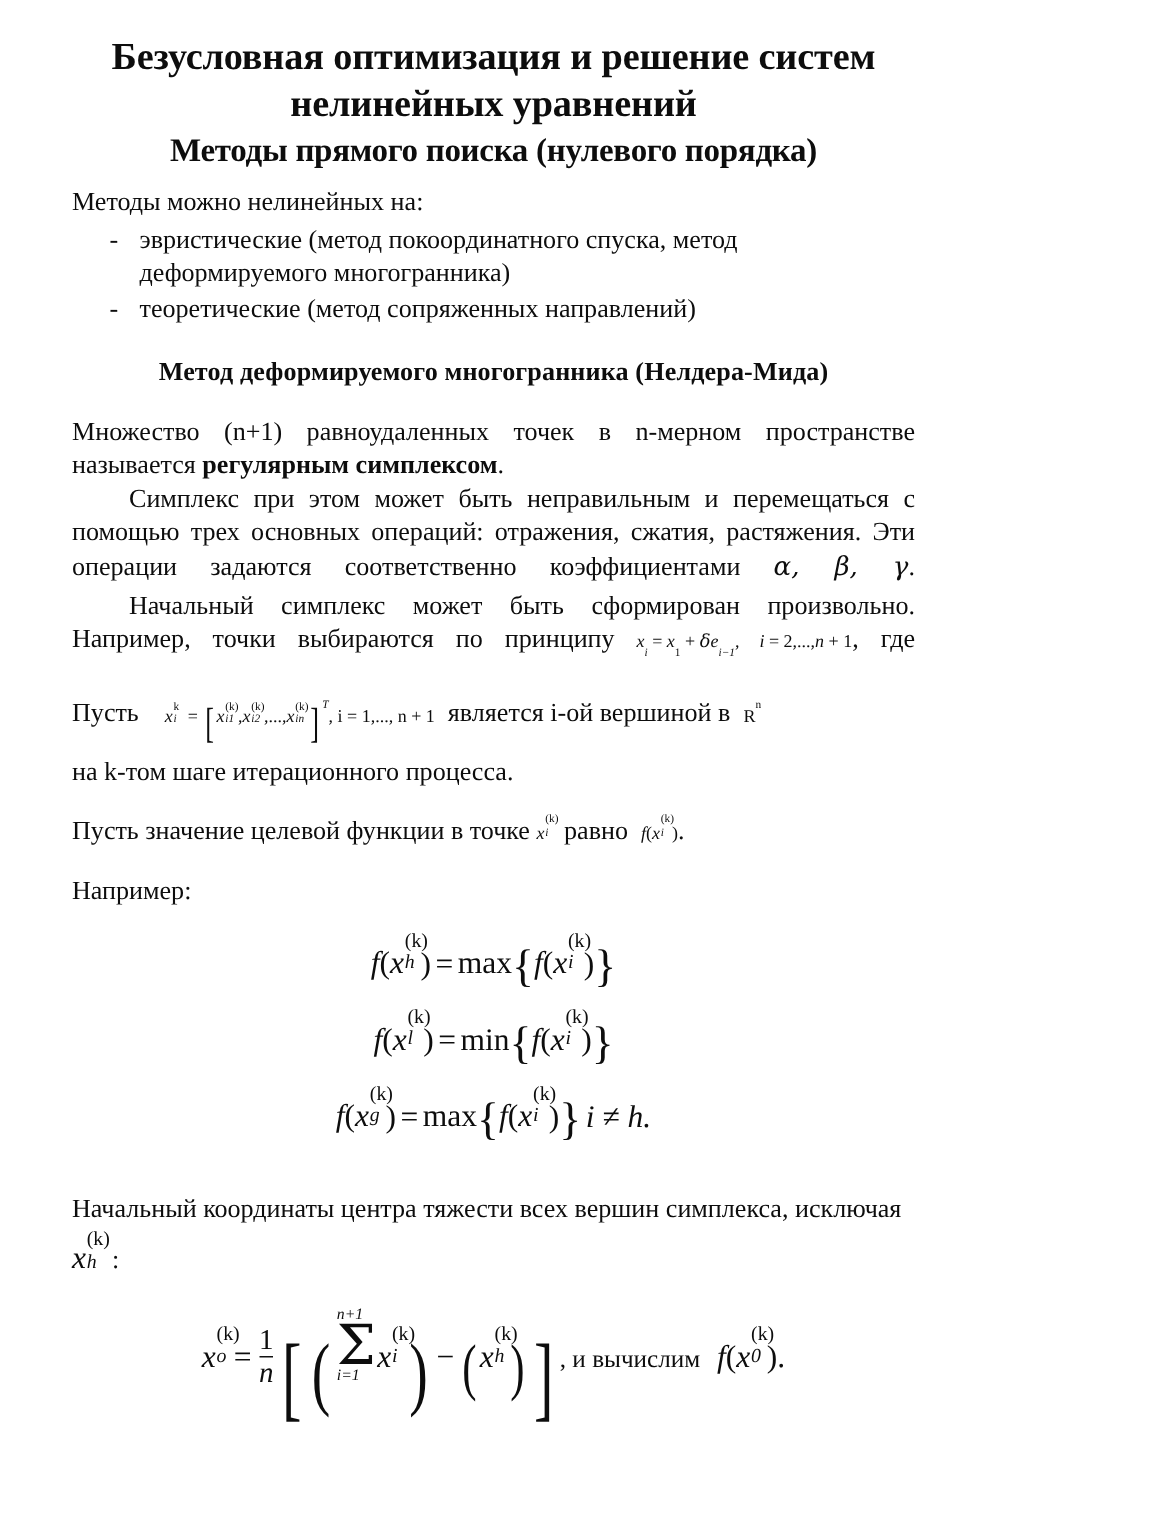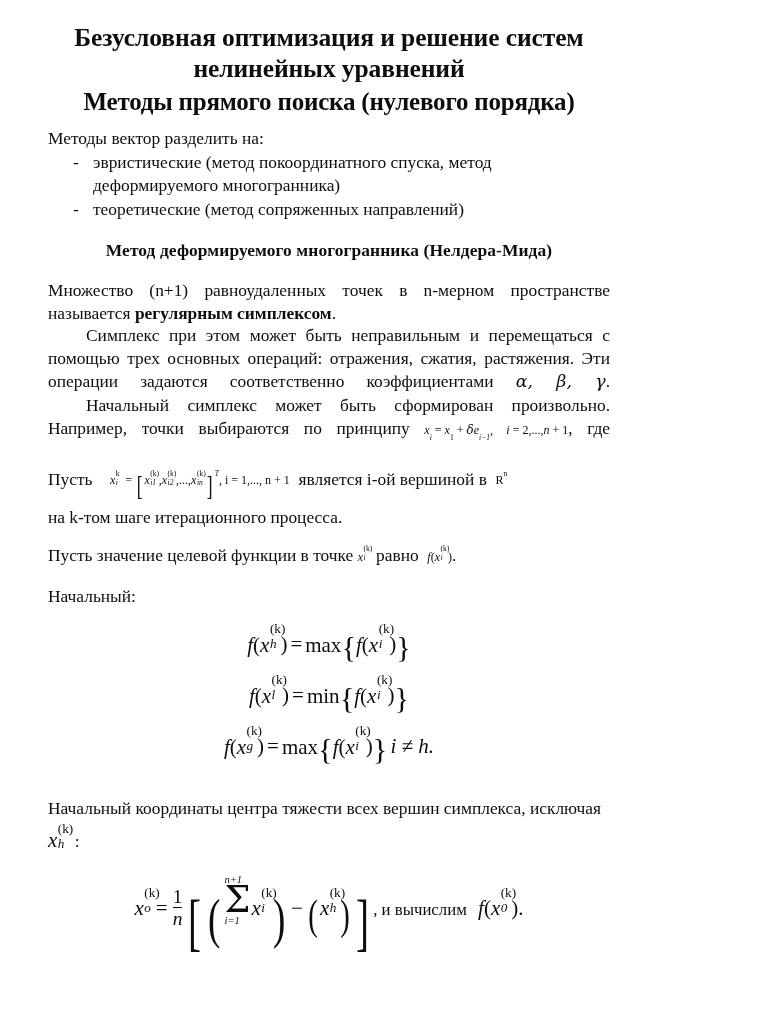--- a/index.html
+++ b/index.html
@@ -26,21 +26,21 @@
   .doc-title {
     font-size: 25.5px;
     font-weight: bold;
     text-align: center;
     line-height: 1.22;
     letter-spacing: -0.1px;
     margin: 0;
   }
   .doc-title .l2 { display: block; }
   .doc-subtitle {
-    font-size: 25px;
+    font-size: 22px;
     font-weight: bold;
     text-align: center;
     line-height: 1.22;
     letter-spacing: -0.2px;
     margin: 3px 0 0 0;
   }
 
   
   .para {
     font-size: 17.4px;
@@ -199,21 +199,21 @@
 
 <div class="page">
 
   <h1 class="doc-title">
     <span class="l1">Безусловная оптимизация и решение систем</span>
     <span class="l2">нелинейных уравнений</span>
   </h1>
 
   <h2 class="doc-subtitle">Методы прямого поиска (нулевого порядка)</h2>
 
-  <p class="para lead-in">Методы вектор разделить на:</p>
+  <p class="para lead-in">Методы можно нелинейных на:</p>
 
   <ul class="list">
     <li class="list-item">
       <span class="dash">-</span>
       <span>эвристические (метод покоординатного спуска, метод деформируемого многогранника)</span>
     </li>
     <li class="list-item">
       <span class="dash">-</span>
       <span>теоретические (метод сопряженных направлений)</span>
     </li>
@@ -228,21 +228,21 @@
   <p class="para indent justify-full" style="margin-top:2px;"><span>Начальный симплекс может быть сформирован произвольно. Например, точки выбираются по принципу</span>&nbsp;<span class="math"><span>x</span><sub>i</sub><span class="op pad">=</span><span>x</span><sub class="num">1</sub><span class="op pad">+</span><span class="greek">δ</span><span>e</span><sub>i−1</sub><span class="op">, </span><span>i</span><span class="op pad">=</span><span class="num">2,...,</span><span>n</span><span class="op pad">+</span><span class="num">1</span></span><span>, где</span></p>
 
 
   <p class="para vec-para tall"><span>Пусть</span>&nbsp;&nbsp;&nbsp;&nbsp;<span class="math"><span>x</span><span class="supsub"><span class="u">k</span><span class="d">i</span></span><span class="op pad" style="margin-left:7px;">=</span><span class="bigbrk">[</span><span>x</span><span class="supsub"><span class="u">(k)</span><span class="d">i1</span></span><span class="op" style="margin-left:9px;">,</span><span>x</span><span class="supsub"><span class="u">(k)</span><span class="d">i2</span></span><span class="op" style="margin-left:9px;">,...,</span><span>x</span><span class="supsub"><span class="u">(k)</span><span class="d">in</span></span><span class="bigbrk" style="margin-left:9px;">]</span><sup>T</sup><span class="op">, i = 1,..., n + 1</span></span>&nbsp;&nbsp;<span>является i-ой вершиной в</span>&nbsp;&nbsp;<span class="math"><span class="rm">R</span><sup class="rm">n</sup></span>
   </p>
 
   <p class="para" style="margin-top:-6px;">на k-том шаге итерационного процесса.</p>
 
   <p class="para" style="margin-top:16px;"><span>Пусть значение целевой функции в точке</span>&nbsp;<span class="math"><span>x</span><span class="supsub"><span class="u">(k)</span><span class="d">i</span></span></span>&nbsp;&nbsp;&nbsp;<span>равно</span>&nbsp;&nbsp;<span class="math"><span>f</span><span class="op">(</span><span>x</span><span class="supsub"><span class="u">(k)</span><span class="d">i</span></span><span class="op" style="margin-left:8px;">)</span></span><span>.</span></p>
 
-  <p class="para" style="margin-top:18px;">Начальный:</p>
+  <p class="para" style="margin-top:18px;">Например:</p>
 
   <div class="eq-block">
 
     <div class="eq-line math"><span>f</span><span class="op">(</span><span>x</span><span class="supsub"><span class="u">(k)</span><span class="d">h</span></span><span class="op" style="margin-left:11px;">)</span><span class="op pad">=</span><span class="rm">max</span><span class="brace">{</span><span>f</span><span class="op">(</span><span>x</span><span class="supsub"><span class="u">(k)</span><span class="d">i</span></span><span class="op" style="margin-left:11px;">)</span><span class="brace">}</span></div>
 
     <div class="eq-line math"><span>f</span><span class="op">(</span><span>x</span><span class="supsub"><span class="u">(k)</span><span class="d">l</span></span><span class="op" style="margin-left:11px;">)</span><span class="op pad">=</span><span class="rm">min</span><span class="brace">{</span><span>f</span><span class="op">(</span><span>x</span><span class="supsub"><span class="u">(k)</span><span class="d">i</span></span><span class="op" style="margin-left:11px;">)</span><span class="brace">}</span></div>
 
     <div class="eq-line math"><span>f</span><span class="op">(</span><span>x</span><span class="supsub"><span class="u">(k)</span><span class="d">g</span></span><span class="op" style="margin-left:11px;">)</span><span class="op pad">=</span><span class="rm">max</span><span class="brace">{</span><span>f</span><span class="op">(</span><span>x</span><span class="supsub"><span class="u">(k)</span><span class="d">i</span></span><span class="op" style="margin-left:11px;">)</span><span class="brace">}</span><span style="margin-left:3px;">i ≠ h.</span></div>
 
   </div>

